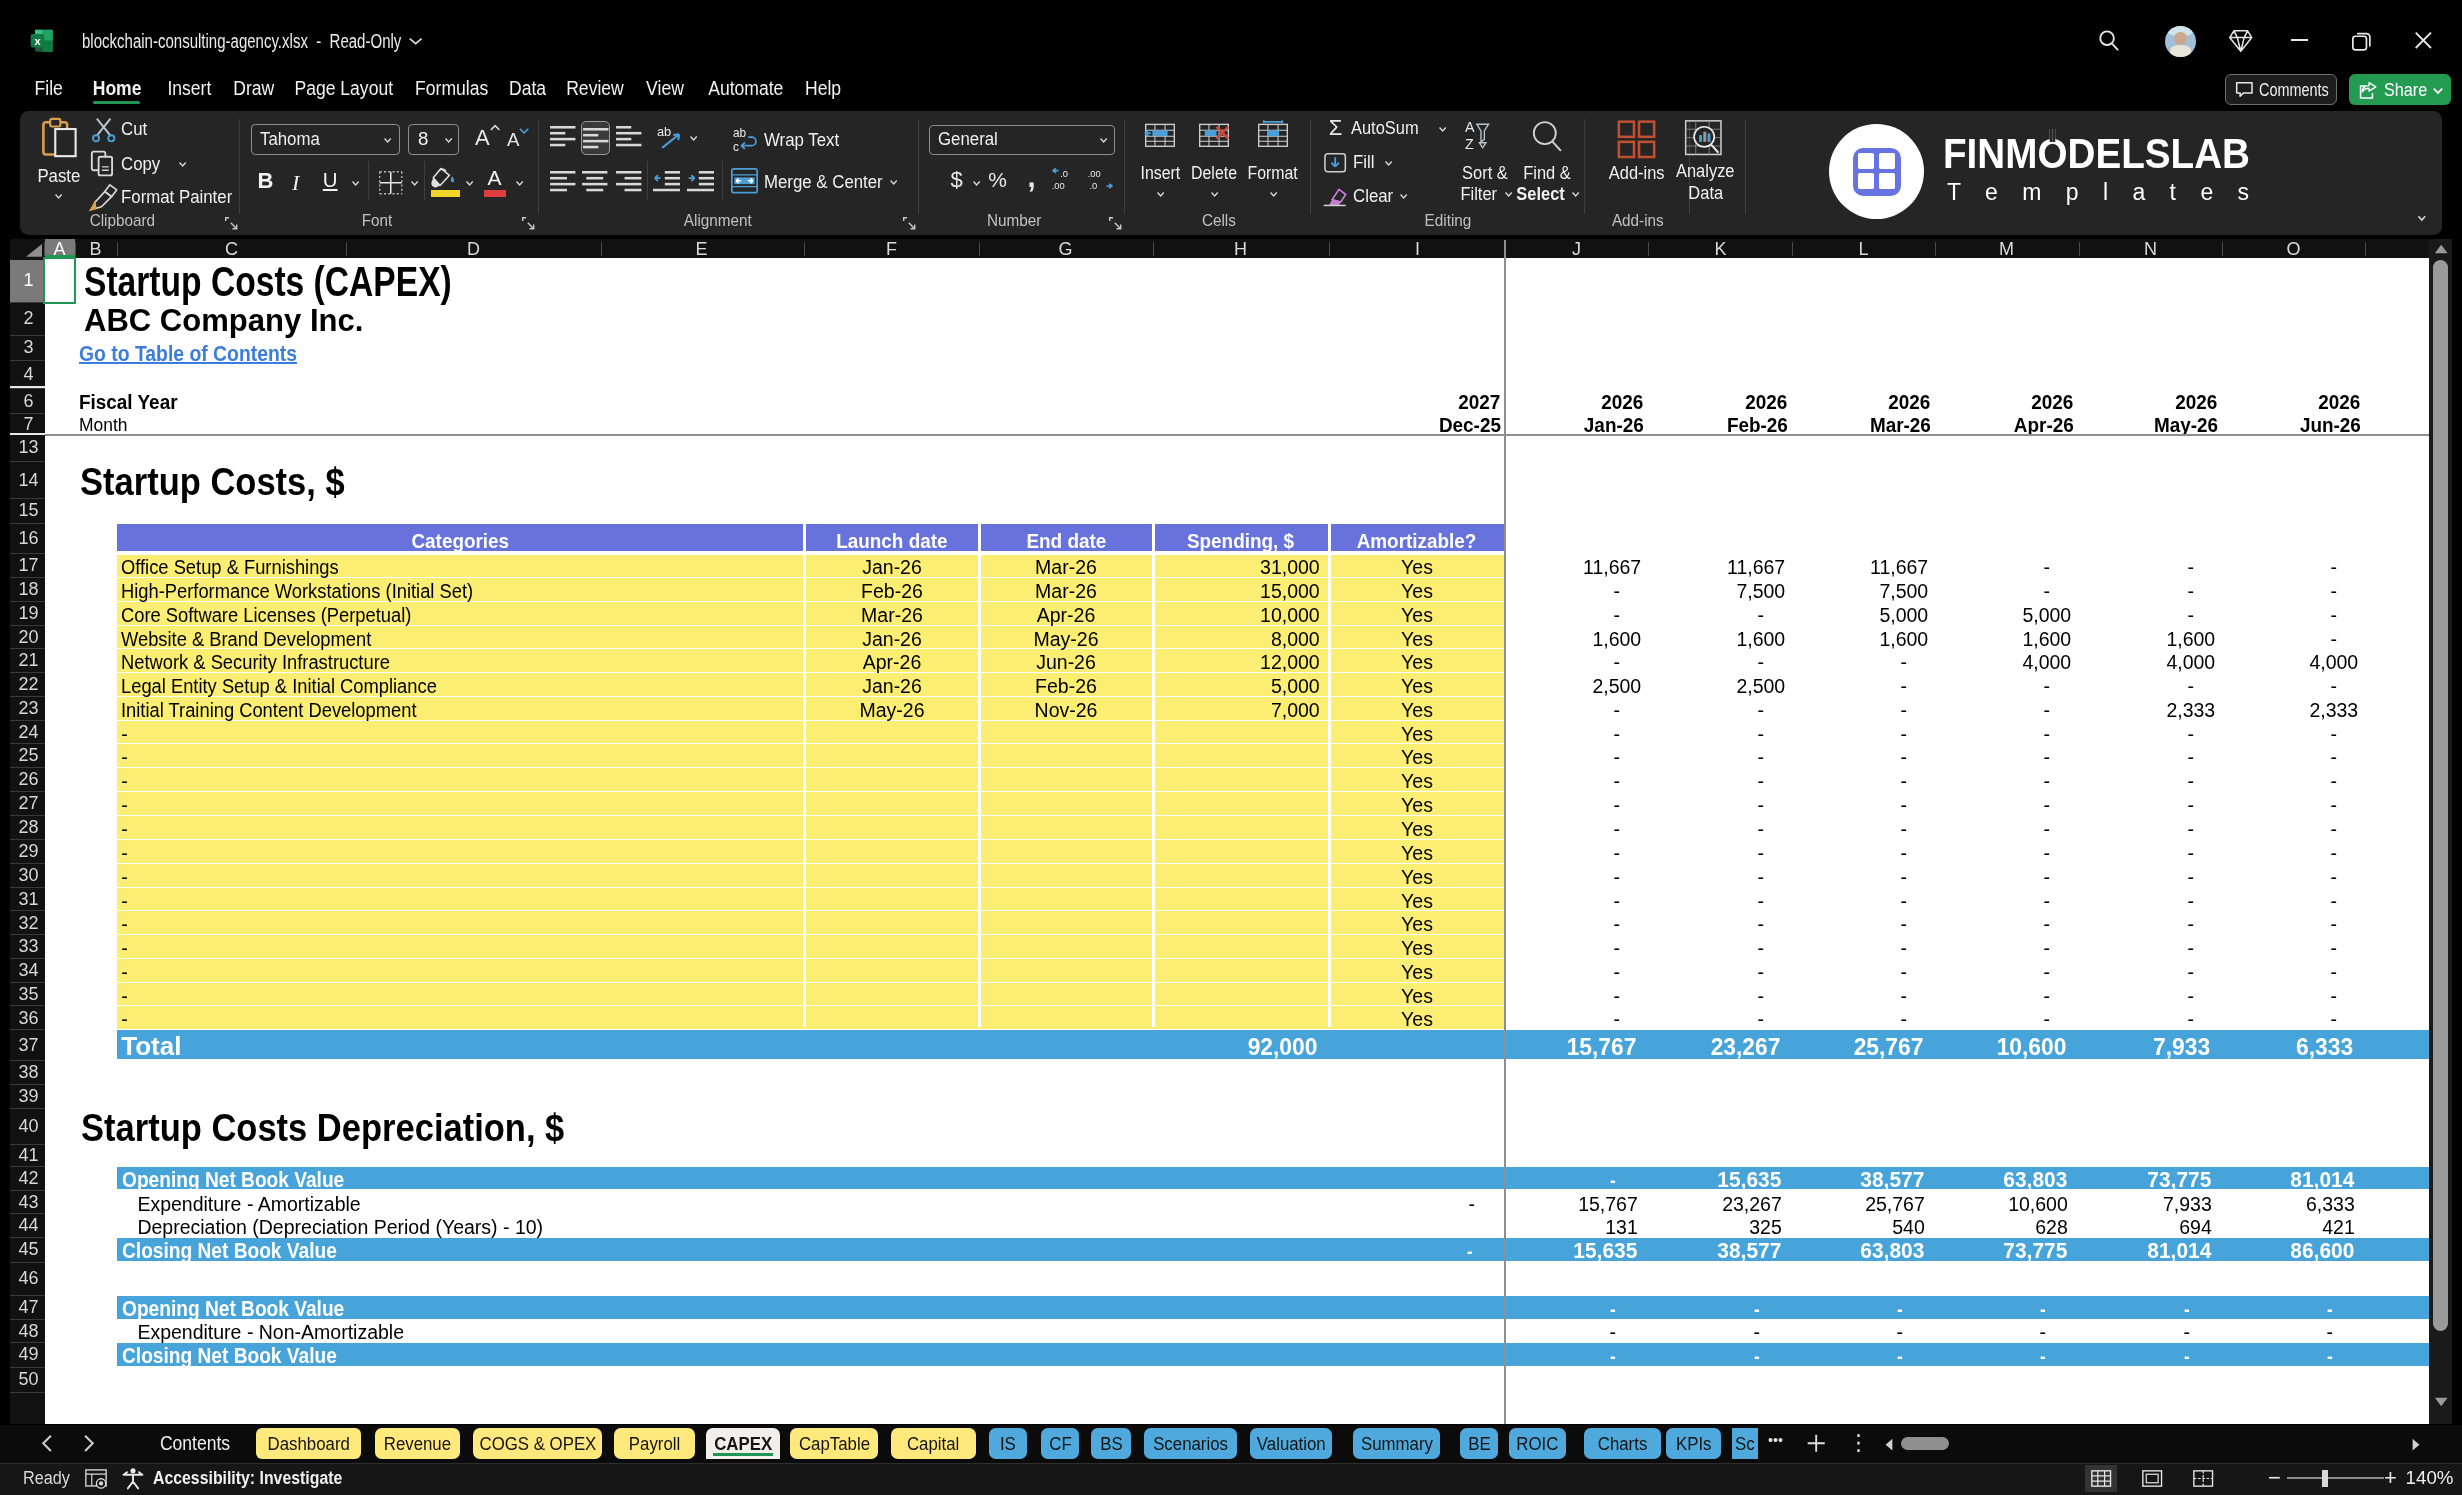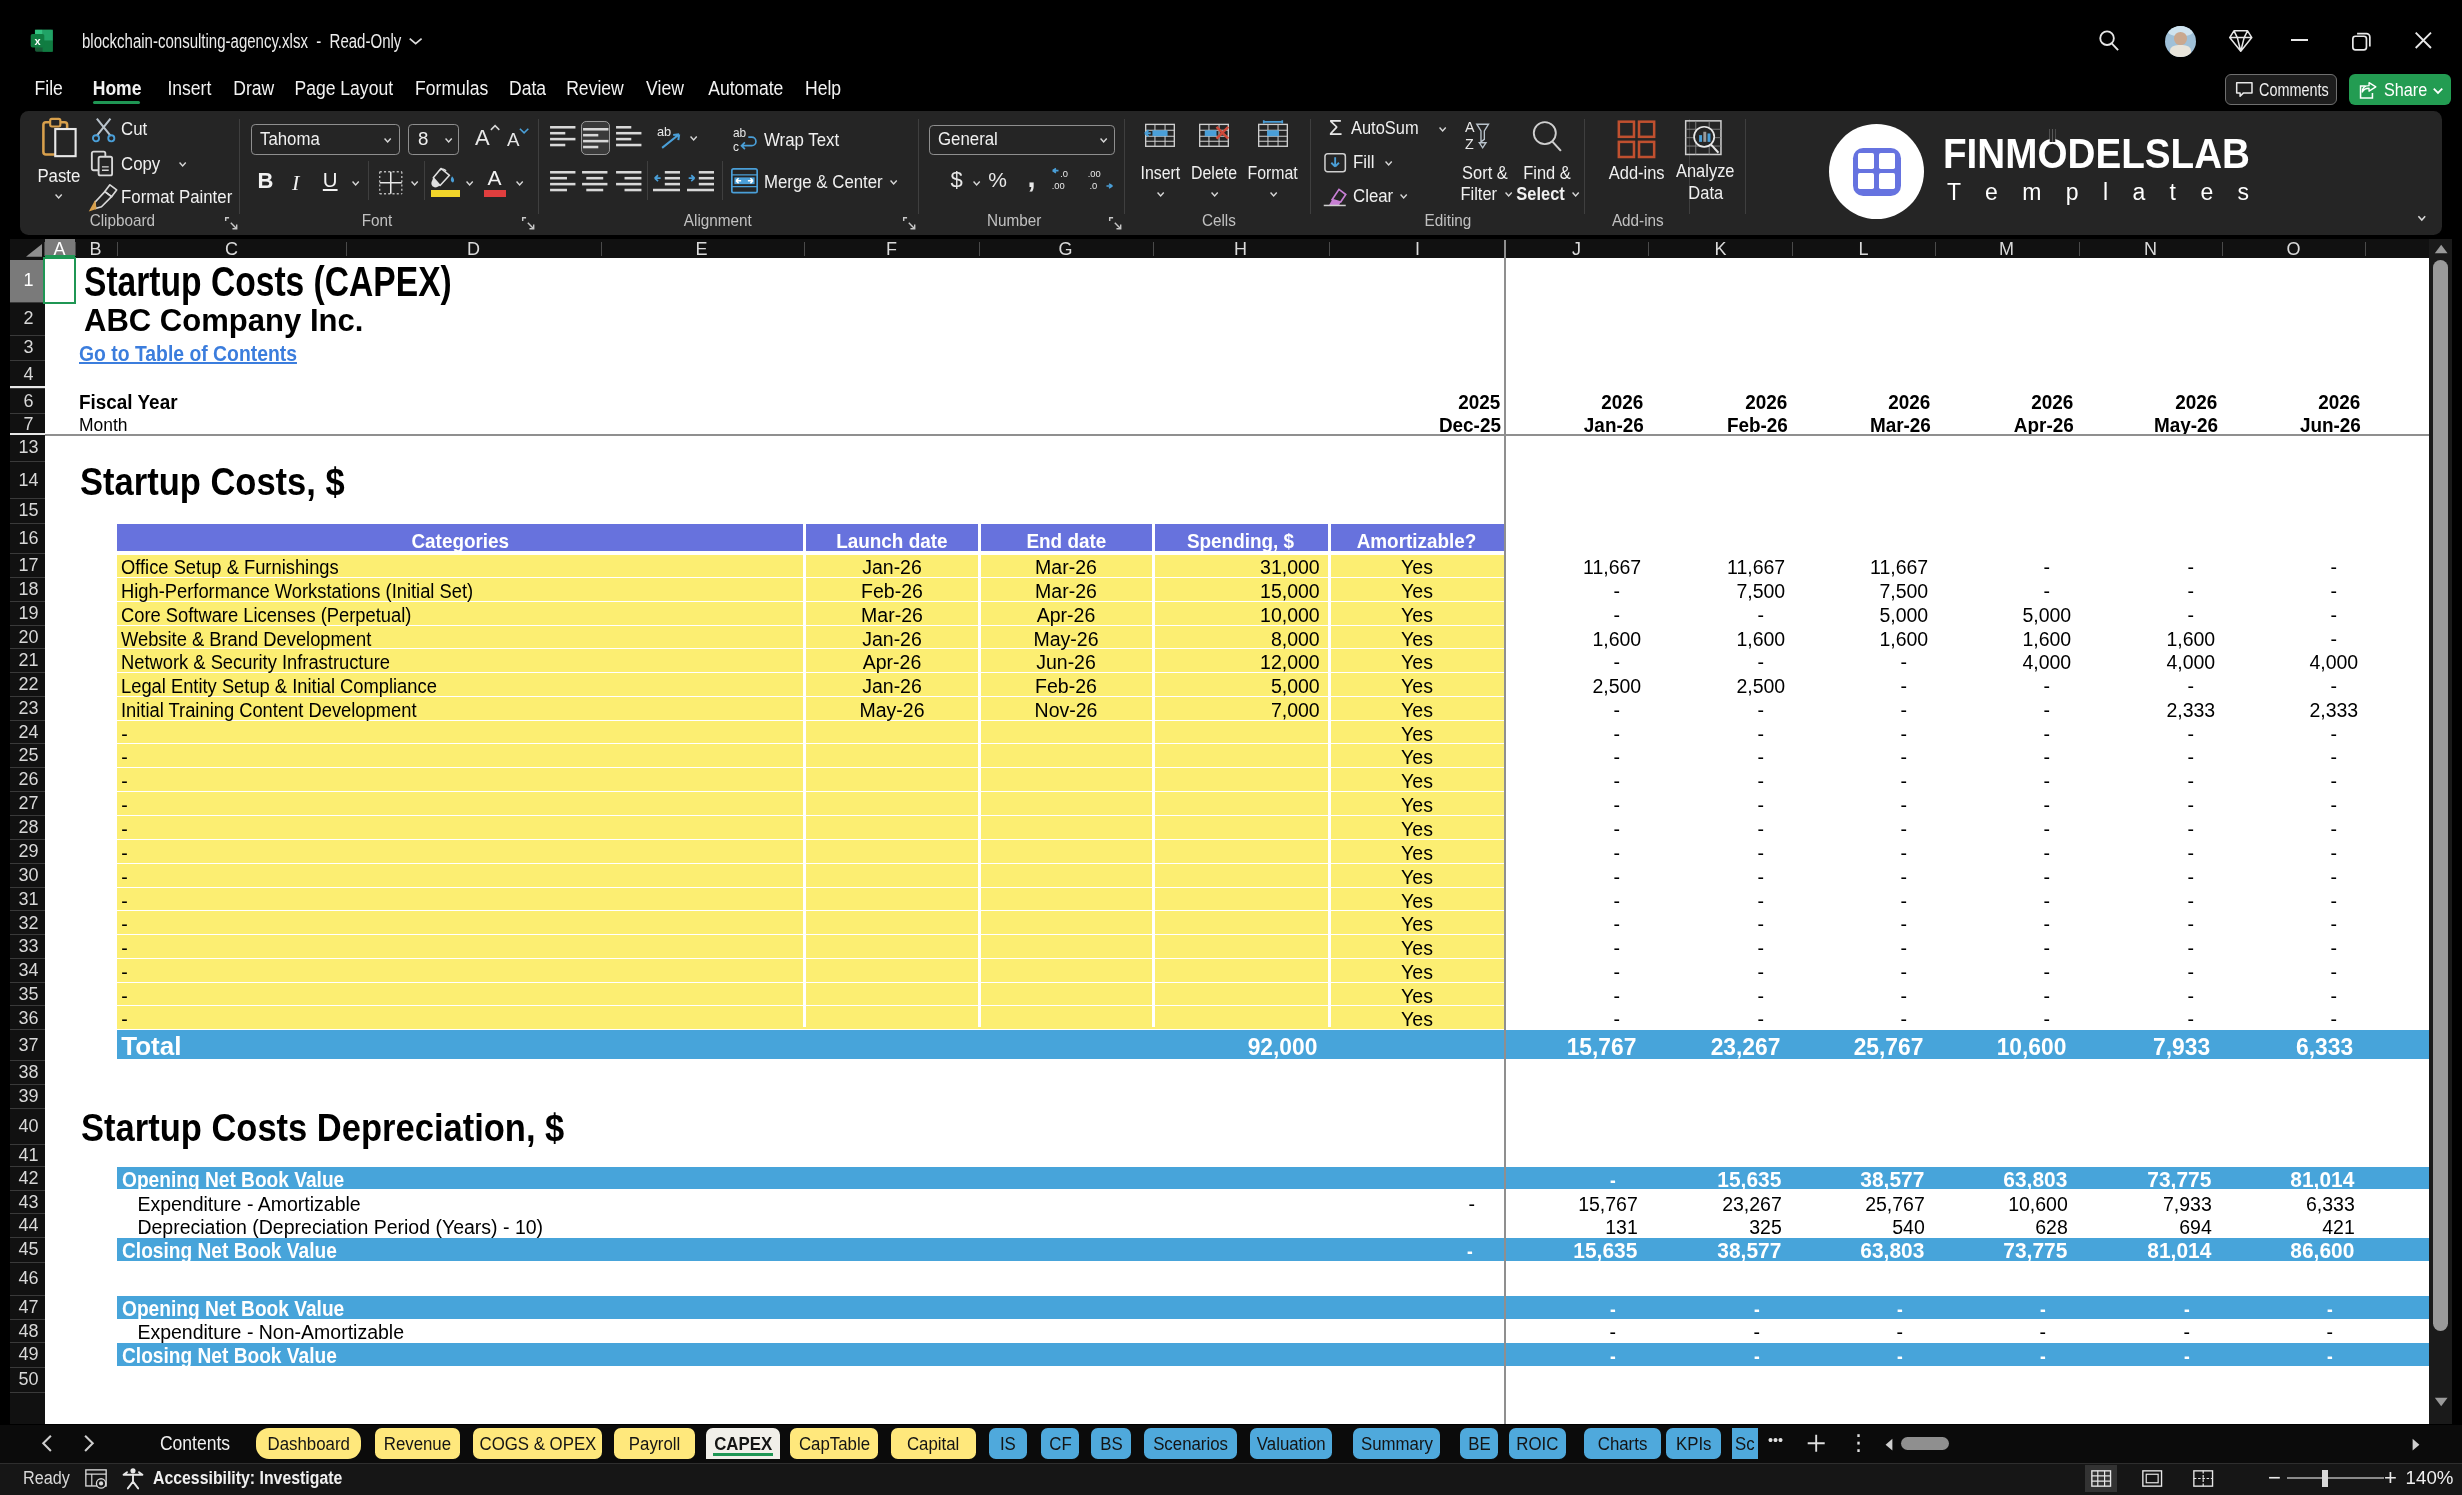--- a/index.html
+++ b/index.html
@@ -498,21 +498,21 @@
 <div class="" style="left:10.2px;top:1367px;width:35px;height:0.8px;background:#3a3a3a;"></div>
 <div class="t" style="top:1361px;font-size:18px;color:#d8d8d8;font-weight:normal;line-height:36px;left:-311px;width:679px;text-align:center;">50</div>
 <div class="" style="left:10.2px;top:1392px;width:35px;height:0.8px;background:#3a3a3a;"></div>
 <div class="" style="left:10.2px;top:386px;width:35px;height:1.7px;background:#e8e8e8;"></div>
 <div class="" style="left:10.2px;top:433px;width:35px;height:1.7px;background:#e8e8e8;"></div>
 <div class="t" style="left:75px;top:258px;width:1254px;height:44px;line-height:44px;padding-top:1.7px;font-size:42px;color:#000;font-weight:bold;text-align:left;padding-left:9.3px;"><span style="position:static;display:inline-block;transform:scaleX(0.8);transform-origin:left center;">Startup Costs (CAPEX)</span></div>
 <div class="t" style="left:75px;top:302px;width:905px;height:33px;line-height:33px;padding-top:1.7px;font-size:32px;color:#000;font-weight:bold;text-align:left;padding-left:9.3px;"><span style="position:static;display:inline-block;transform:scaleX(0.97);transform-origin:left center;">ABC Company Inc.</span></div>
 <div class="t" style="left:75px;top:335px;width:905px;height:24.6px;line-height:24.6px;padding-top:1.7px;font-size:22px;color:#000;text-align:left;padding-left:4.2px;"><span style="position:static;display:inline-block;transform:scaleX(0.88);transform-origin:left center;"><span style="position:relative;top:5.1px;color:#3b7ddd;text-decoration:underline;text-decoration-thickness:2.1px;font-weight:bold;">Go to Table of Contents</span></span></div>
 <div class="t" style="left:75px;top:388px;width:526px;height:25.5px;line-height:25.5px;padding-top:1.7px;font-size:19.5px;color:#000;font-weight:bold;text-align:left;padding-left:4.2px;"><span style="position:static;display:inline-block;transform:scaleX(0.97);transform-origin:left center;">Fiscal Year</span></div>
 <div class="t" style="left:75px;top:413px;width:526px;height:21px;line-height:21px;padding-top:1.7px;font-size:18px;color:#000;font-weight:normal;text-align:left;padding-left:4.2px;"><span style="position:static;display:inline-block;transform:scaleX(0.97);transform-origin:left center;">Month</span></div>
-<div class="t" style="left:1329px;top:388px;width:176px;height:25.5px;line-height:25.5px;padding-top:1.7px;font-size:19.5px;color:#000;font-weight:bold;text-align:right;padding-right:4.2px;"><span style="position:static;display:inline-block;transform:scaleX(0.97);transform-origin:right center;">2025</span></div>
+<div class="t" style="left:1329px;top:388px;width:176px;height:25.5px;line-height:25.5px;padding-top:1.7px;font-size:19.5px;color:#000;font-weight:bold;text-align:right;padding-right:4.2px;"><span style="position:static;display:inline-block;transform:scaleX(0.97);transform-origin:right center;">2027</span></div>
 <div class="t" style="left:1329px;top:413px;width:176px;height:21px;line-height:21px;padding-top:1.7px;font-size:19.5px;color:#000;font-weight:bold;text-align:right;padding-right:4.2px;"><span style="position:static;display:inline-block;transform:scaleX(0.97);transform-origin:right center;">Dec-25</span></div>
 <div class="t" style="left:1505px;top:388px;width:143px;height:25.5px;line-height:25.5px;padding-top:1.7px;font-size:19.5px;color:#000;font-weight:bold;text-align:right;padding-right:4.2px;"><span style="position:static;display:inline-block;transform:scaleX(0.97);transform-origin:right center;">2026</span></div>
 <div class="t" style="left:1505px;top:413px;width:143px;height:21px;line-height:21px;padding-top:1.7px;font-size:19.5px;color:#000;font-weight:bold;text-align:right;padding-right:4.2px;"><span style="position:static;display:inline-block;transform:scaleX(0.97);transform-origin:right center;">Jan-26</span></div>
 <div class="t" style="left:1648px;top:388px;width:144px;height:25.5px;line-height:25.5px;padding-top:1.7px;font-size:19.5px;color:#000;font-weight:bold;text-align:right;padding-right:4.2px;"><span style="position:static;display:inline-block;transform:scaleX(0.97);transform-origin:right center;">2026</span></div>
 <div class="t" style="left:1648px;top:413px;width:144px;height:21px;line-height:21px;padding-top:1.7px;font-size:19.5px;color:#000;font-weight:bold;text-align:right;padding-right:4.2px;"><span style="position:static;display:inline-block;transform:scaleX(0.97);transform-origin:right center;">Feb-26</span></div>
 <div class="t" style="left:1792px;top:388px;width:143px;height:25.5px;line-height:25.5px;padding-top:1.7px;font-size:19.5px;color:#000;font-weight:bold;text-align:right;padding-right:4.2px;"><span style="position:static;display:inline-block;transform:scaleX(0.97);transform-origin:right center;">2026</span></div>
 <div class="t" style="left:1792px;top:413px;width:143px;height:21px;line-height:21px;padding-top:1.7px;font-size:19.5px;color:#000;font-weight:bold;text-align:right;padding-right:4.2px;"><span style="position:static;display:inline-block;transform:scaleX(0.97);transform-origin:right center;">Mar-26</span></div>
 <div class="t" style="left:1935px;top:388px;width:143px;height:25.5px;line-height:25.5px;padding-top:1.7px;font-size:19.5px;color:#000;font-weight:bold;text-align:right;padding-right:4.2px;"><span style="position:static;display:inline-block;transform:scaleX(0.97);transform-origin:right center;">2026</span></div>
 <div class="t" style="left:1935px;top:413px;width:143px;height:21px;line-height:21px;padding-top:1.7px;font-size:19.5px;color:#000;font-weight:bold;text-align:right;padding-right:4.2px;"><span style="position:static;display:inline-block;transform:scaleX(0.97);transform-origin:right center;">Apr-26</span></div>
 <div class="t" style="left:2079px;top:388px;width:143px;height:25.5px;line-height:25.5px;padding-top:1.7px;font-size:19.5px;color:#000;font-weight:bold;text-align:right;padding-right:4.2px;"><span style="position:static;display:inline-block;transform:scaleX(0.97);transform-origin:right center;">2026</span></div>
@@ -809,21 +809,21 @@
     <path d="M1 1 L16 1 L8.5 11 Z" fill="#9a9a9a"></path>
   </svg>
 <div class="" style="left:0px;top:1425px;width:2462px;height:38px;background:#0b0b0b;"></div>
 <svg style="left:39px;top:1434px" width="17" height="18.7" viewBox="0 0 20 22">
     <path d="M14 2 L5 11 L14 20" stroke="#cfcfcf" stroke-width="2.4" fill="none"></path>
   </svg>
 <svg style="left:80px;top:1434px" width="17" height="18.7" viewBox="0 0 20 22">
     <path d="M6 2 L15 11 L6 20" stroke="#cfcfcf" stroke-width="2.4" fill="none"></path>
   </svg>
 <div class="t" style="top:1424px;font-size:19.5px;color:#f0f0f0;font-weight:normal;line-height:39px;left:-144px;width:679px;text-align:center;"><span style="position:static;display:inline-block;transform:scaleX(0.9);transform-origin:center center;">Contents</span></div>
-<div class="t" style="left:256px;top:1428px;width:105px;height:31px;background:#ffe87c;border-radius:13px;line-height:31px;text-align:center;font-size:18.7px;color:#141414;"><span style="position:static;display:inline-block;transform:scaleX(0.9);transform-origin:center center;">Dashboard</span></div>
+<div class="t" style="left:256px;top:1428px;width:105px;height:31px;background:#ffe87c;border-radius:6px;line-height:31px;text-align:center;font-size:18.7px;color:#141414;"><span style="position:static;display:inline-block;transform:scaleX(0.9);transform-origin:center center;">Dashboard</span></div>
 <div class="t" style="left:375px;top:1428px;width:85px;height:31px;background:#ffe87c;border-radius:6.8px;line-height:31px;text-align:center;font-size:18.7px;color:#141414;"><span style="position:static;display:inline-block;transform:scaleX(0.9);transform-origin:center center;">Revenue</span></div>
 <div class="t" style="left:473px;top:1428px;width:129px;height:31px;background:#ffe87c;border-radius:7px;line-height:31px;text-align:center;font-size:18.7px;color:#141414;"><span style="position:static;display:inline-block;transform:scaleX(0.9);transform-origin:center center;">COGS &amp; OPEX</span></div>
 <div class="t" style="left:614px;top:1428px;width:81px;height:31px;background:#ffe87c;border-radius:6.8px;line-height:31px;text-align:center;font-size:18.7px;color:#141414;"><span style="position:static;display:inline-block;transform:scaleX(0.9);transform-origin:center center;">Payroll</span></div>
 <div class="t" style="left:706px;top:1428px;width:74px;height:31px;background:#f1efe9;border-radius:6.8px 6.8px 0 0;line-height:31px;text-align:center;font-size:18.7px;color:#141414;font-weight:bold;"><span style="position:static;display:inline-block;transform:scaleX(0.9);transform-origin:center center;">CAPEX</span></div>
 <div class="" style="left:713px;top:1453px;width:60px;height:3.4px;background:#1f9654;"></div>
 <div class="t" style="left:790px;top:1428px;width:88px;height:31px;background:#ffe87c;border-radius:6.8px;line-height:31px;text-align:center;font-size:18.7px;color:#141414;"><span style="position:static;display:inline-block;transform:scaleX(0.9);transform-origin:center center;">CapTable</span></div>
 <div class="t" style="left:891px;top:1428px;width:85px;height:31px;background:#ffe87c;border-radius:6.8px;line-height:31px;text-align:center;font-size:18.7px;color:#141414;"><span style="position:static;display:inline-block;transform:scaleX(0.9);transform-origin:center center;">Capital</span></div>
 <div class="t" style="left:989px;top:1428px;width:38px;height:31px;background:#4fa9dc;border-radius:6.8px;line-height:31px;text-align:center;font-size:18.7px;color:#141414;"><span style="position:static;display:inline-block;transform:scaleX(0.9);transform-origin:center center;">IS</span></div>
 <div class="t" style="left:1041px;top:1428px;width:38px;height:31px;background:#4fa9dc;border-radius:6.8px;line-height:31px;text-align:center;font-size:18.7px;color:#141414;"><span style="position:static;display:inline-block;transform:scaleX(0.9);transform-origin:center center;">CF</span></div>
 <div class="t" style="left:1091px;top:1428px;width:40px;height:31px;background:#4fa9dc;border-radius:6.8px;line-height:31px;text-align:center;font-size:18.7px;color:#141414;"><span style="position:static;display:inline-block;transform:scaleX(0.9);transform-origin:center center;">BS</span></div>

